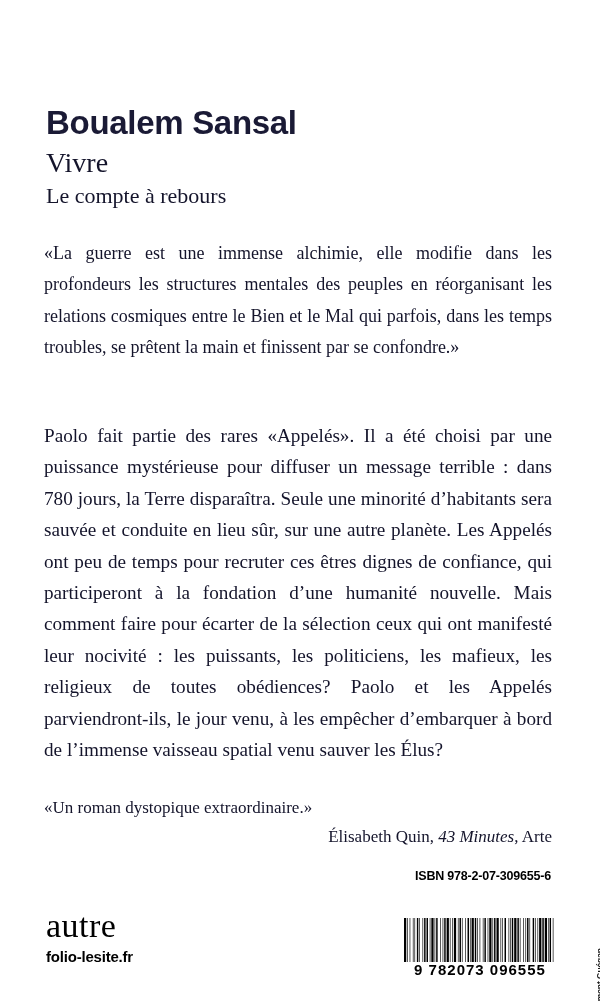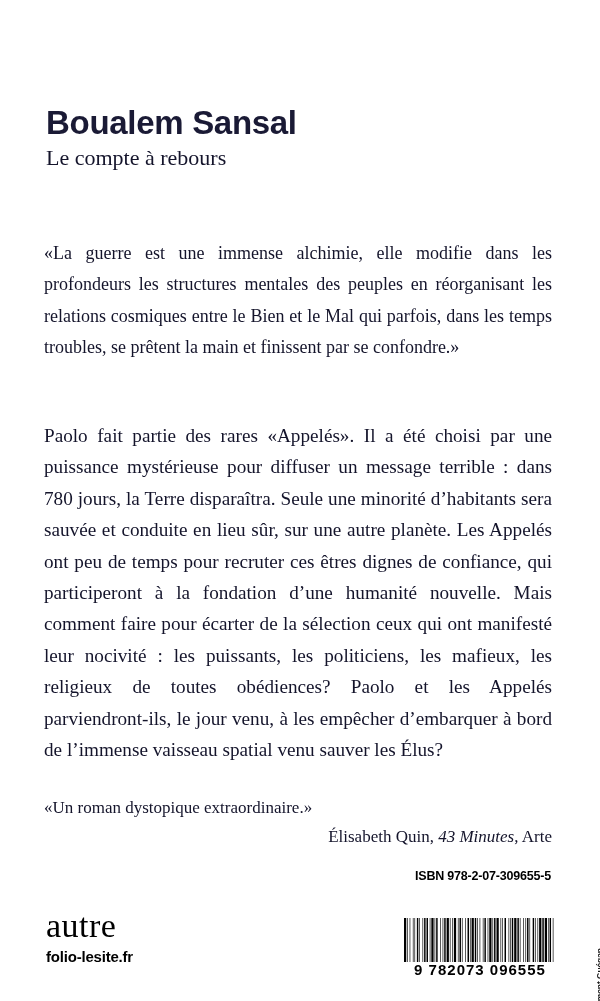--- a/index.html
+++ b/index.html
@@ -192,39 +192,40 @@
     white-space: nowrap;
   }
 </style>
 </head>
 <body>
 
 <div class="page">
 
   <div class="title-block">
     <div class="author">Boualem Sansal</div>
+    <div class="book-title">Vivre</div>
     <div class="book-subtitle">Le compte à rebours</div>
   </div>
 
   <div class="epigraph">«La guerre est une immense alchimie, elle modifie dans les profondeurs les structures mentales des peuples en réorganisant les relations cosmiques entre le Bien et le Mal qui parfois, dans les temps troubles, se prêtent la main et finissent par se confondre.»</div>
 
   <div class="synopsis">Paolo fait partie des rares «Appelés». Il a été choisi par une puissance mystérieuse pour diffuser un message terrible : dans 780 jours, la Terre disparaîtra. Seule une minorité d’habitants sera sauvée et conduite en lieu sûr, sur une autre planète. Les Appelés ont peu de temps pour recruter ces êtres dignes de confiance, qui participeront à la fondation d’une humanité nouvelle. Mais comment faire pour écarter de la sélection ceux qui ont manifesté leur nocivité : les puissants, les politiciens, les mafieux, les religieux de toutes obédiences? Paolo et les Appelés parviendront-ils, le jour venu, à les empêcher d’embarquer à bord de l’immense vaisseau spatial venu sauver les Élus?</div>
 
   <div class="press">
     <span class="press-quote">«Un roman dystopique extraordinaire.»</span>
     <span class="press-source"><span>Élisabeth Quin, </span><span class="italic">43 Minutes</span><span>, Arte</span></span>
   </div>
 
   <div class="folio-block">
     <div class="folio-word">autre</div>
     <div class="folio-url">folio-lesite.fr</div>
   </div>
 
   <div class="catalog-block">
-    <div class="isbn">ISBN 978-2-07-309655-5</div>
+    <div class="isbn">ISBN 978-2-07-309655-6</div>
   </div>
 
   <div class="barcode-block">
     <svg class="barcode-bars" viewBox="0 0 152 44" preserveAspectRatio="none">
       <rect x="0" y="0" width="152" height="44" fill="#ffffff"></rect>
       <g id="bars" fill="#000000">
           <rect x="0.00" y="0" width="2.26" height="44"></rect>
           <rect x="3.22" y="0" width="0.65" height="44"></rect>
           <rect x="5.63" y="0" width="0.65" height="44"></rect>
           <rect x="8.85" y="0" width="0.65" height="44"></rect>

